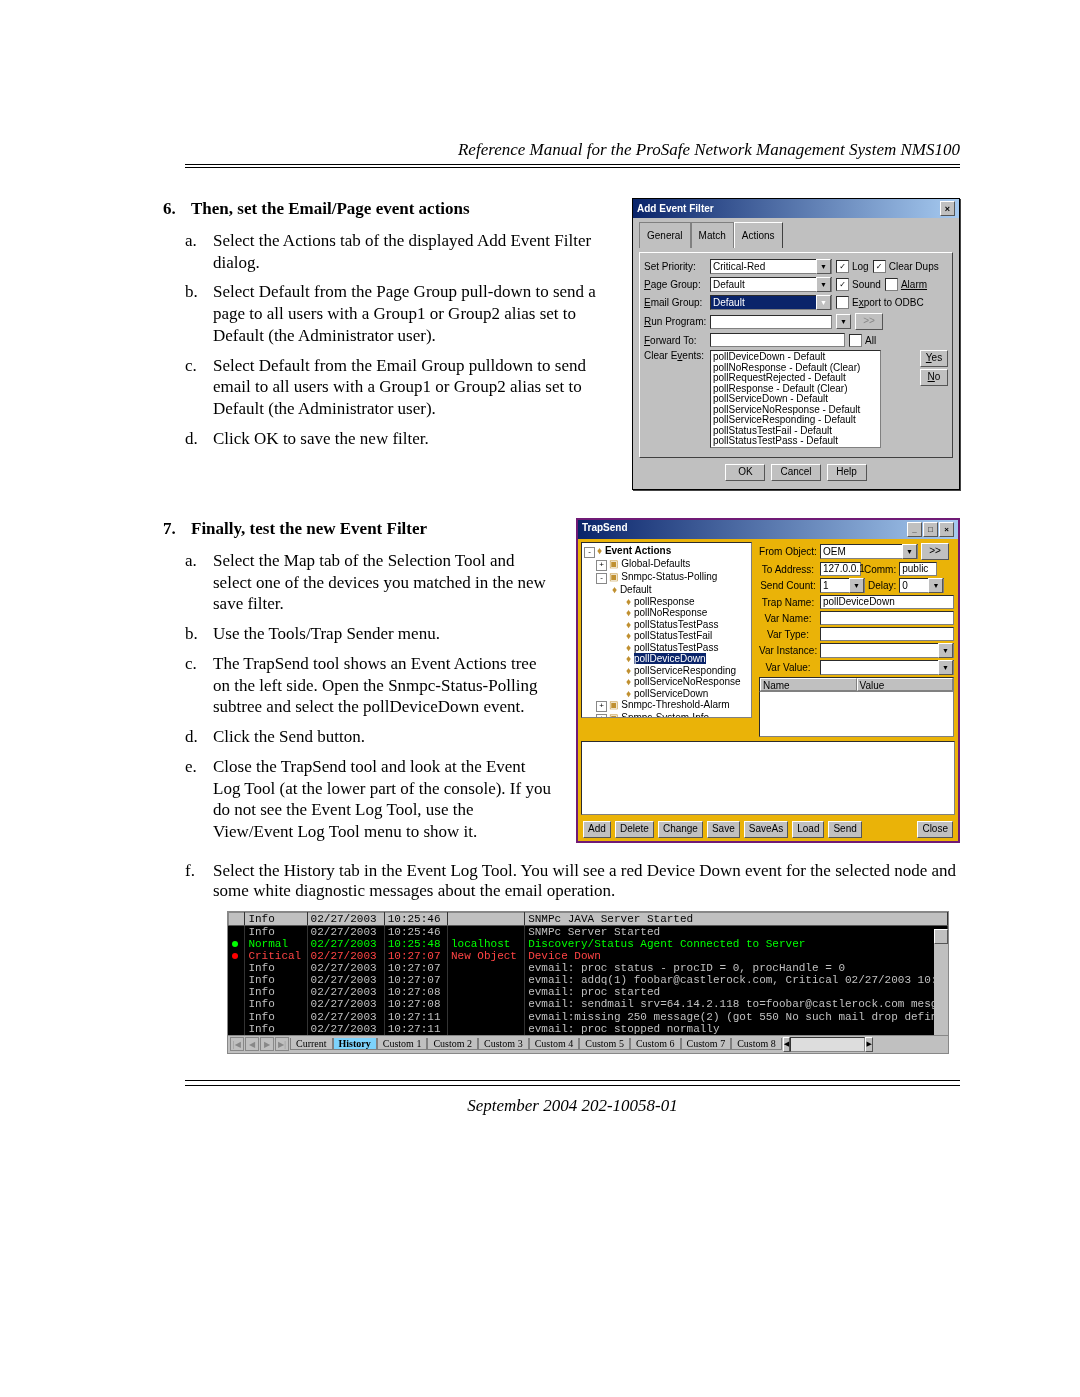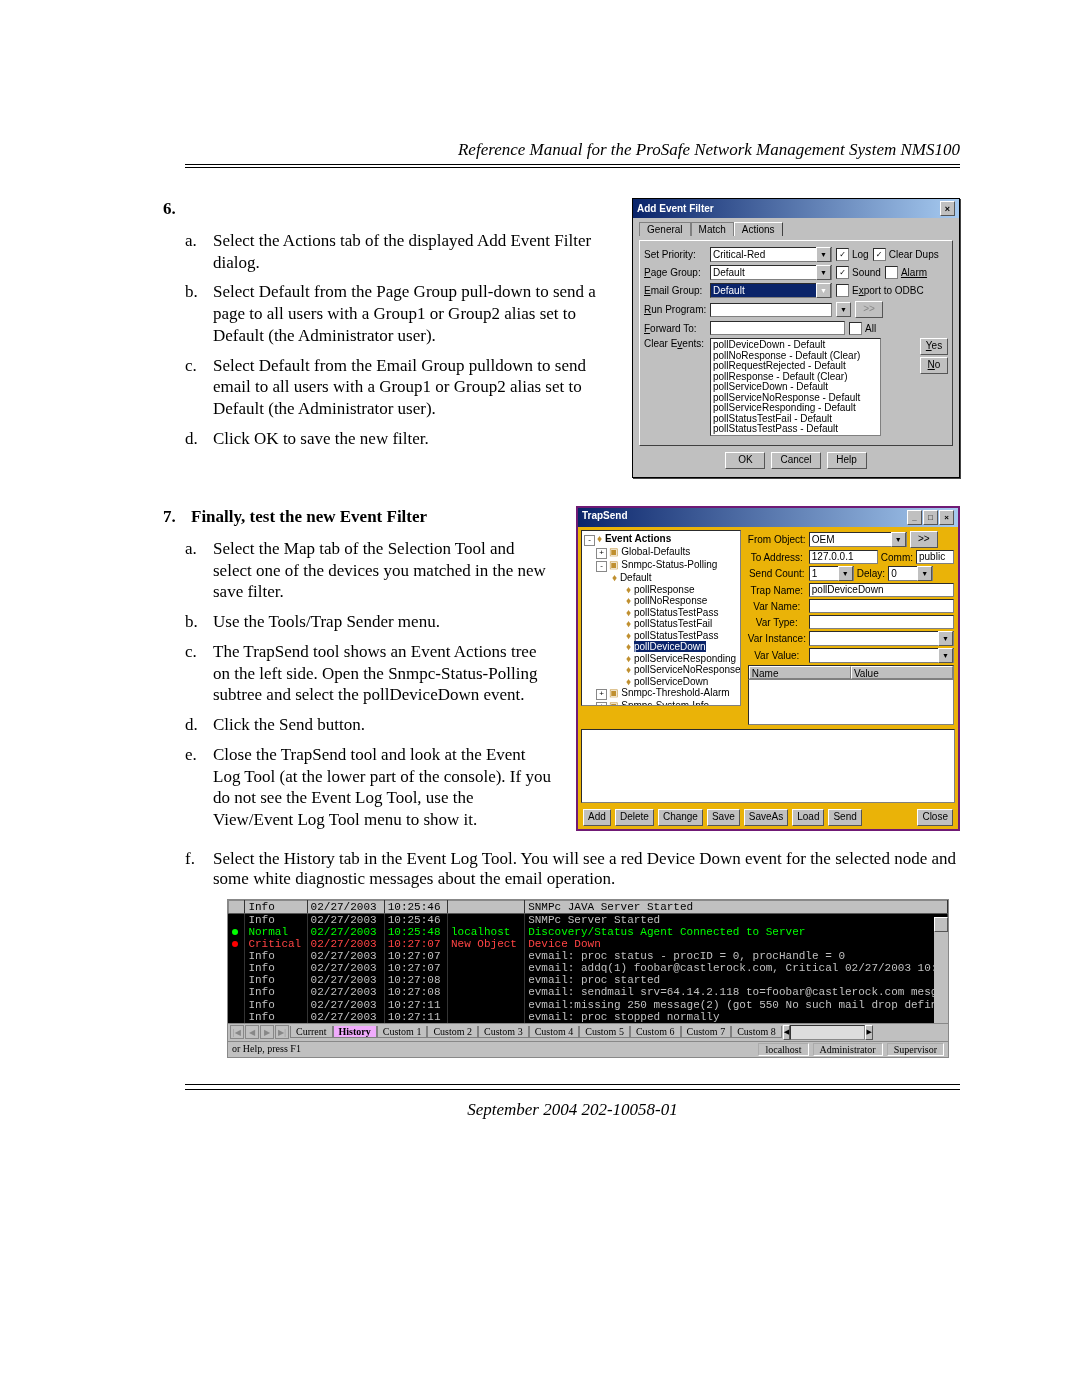--- a/index.html
+++ b/index.html
@@ -49,21 +49,21 @@
   .dlg-title {
     background: linear-gradient(to right,#0a246a,#a6caf0);
     color:#fff;
     padding: 2px 4px;
     display:flex; justify-content:space-between; align-items:center;
     font-weight:bold;
   }
   .dlg-title .x { background:#c0c0c0; color:#000; width:13px; height:13px; border:1px solid #fff; border-right-color:#555; border-bottom-color:#555; display:flex;align-items:center;justify-content:center; font-size:9px;}
   .dlg-body { padding: 4px 6px 8px 6px; }
   .tabs { display:flex; gap:0; margin-bottom:4px; }
-  .tab { background:#c0c0c0; border:1px solid #808080; border-bottom:none; padding:1px 7px; font-size:10px; position:relative; }
+  .tab { background:#c0c0c0; border:1px solid #808080; border-bottom:none; padding:7px 7px; font-size:10px; position:relative; }
   .tab.active { border-color:#fff #404040 #c0c0c0 #fff; background:#c0c0c0; z-index:2; }
   .dlg-panel { border:1px solid #fff; border-right-color:#404040; border-bottom-color:#404040; padding:6px 4px; background:#c0c0c0;}
   .form-row { display:flex; align-items:center; gap:4px; margin-bottom:3px; }
   .form-lbl { width:62px; font-size:10px; text-align:left; white-space:nowrap;}
   .txt-input { background:#fff; border:1px inset #808080; height:14px; font-size:10px; padding:0 2px; box-sizing:border-box; }
   .sel-input { background:#fff; border:1px inset #808080; height:15px; font-size:10px; position:relative; display:flex; justify-content:space-between; align-items:center; padding:0 0 0 2px; box-sizing:border-box;}
   .sel-input.hilite { background:#0a246a; color:#fff; }
   .dd-btn { width:13px; height:13px; background:#c0c0c0; border:1px solid #fff; border-right-color:#555; border-bottom-color:#555; display:flex; align-items:center; justify-content:center; font-size:7px;}
   .chk { display:inline-flex; align-items:center; gap:3px; font-size:10px; }
   .chk-box { width:11px; height:11px; background:#fff; border:1px inset #808080; display:flex; align-items:center; justify-content:center; font-size:8px;}
@@ -110,21 +110,21 @@
   .log-table { width:100%; border-collapse:collapse; }
   .log-table td { padding:0 3px; white-space:nowrap; overflow:hidden; font-size:11px; line-height:1.1; border-right:1px solid #333;}
   .sev-norm { color:#0f0; }
   .sev-maj { color:#ff0; }
   .sev-crit { color:#f44; }
   .sev-info { color:#c0c0c0; }
   .dot { display:inline-block; width:6px; height:6px; border-radius:50%; margin-right:3px; vertical-align:middle;}
   .dot.g{background:#0f0;} .dot.y{background:#ff0;} .dot.r{background:#f00;}
   .log-tabs { background:#c0c0c0; display:flex; font-family:Tahoma; font-size:10px; padding:1px 2px; gap:0; border:1px solid #888; border-top:none; align-items:center;}
   .log-tab { border:1px solid #808080; border-top:none; padding:0 5px; background:#c0c0c0; white-space:nowrap;}
-  .log-tab.active { background:#f0abfc; }
+  .log-tab.active { background:#7dd3fc; }
   .navbtn { width:12px; height:12px; border:1px solid #888; display:flex;align-items:center;justify-content:center; font-size:8px; margin-right:1px; color:#888;}
   .status-bar { background:#c0c0c0; border:1px solid #888; border-top:none; display:flex; font-family:Tahoma; font-size:10px; padding:1px 4px; justify-content:space-between;}
   .status-seg { border:1px inset #fff; padding:0 6px; }
   .scroll-stub { position:absolute; right:0; top:17px; bottom:0; width:14px; background:#c0c0c0; }
   .scroll-btn { height:13px; background:#c0c0c0; border:1px solid #fff; border-right-color:#555;border-bottom-color:#555; display:flex;align-items:center;justify-content:center;font-size:7px;}
   .hscroll { background:#c0c0c0; display:flex; flex:0 0 90px;}
   .hscroll-track { flex:1; background:#ddd; border:1px inset #888;}
   .mleft{margin-left:1px;}
 
   .footer-line { border:none; border-top:1px solid #000; margin:26px 0 4px 0;}
@@ -137,20 +137,21 @@
 
 <div class="page">
   <div class="doc-header">Reference Manual for the ProSafe Network Management System NMS100</div>
   <hr class="hr1">
   <hr class="hr2">
 
   <div class="section">
     <div class="leftcol">
       <div class="num-heading">
         <span class="num">6.</span>
+        <span>Then, set the Email/Page event actions</span>
       </div>
       <ol class="ol">
         <li>
             <span class="lbl">a.</span>
             <span>Select the Actions tab of the displayed Add Event Filter dialog.</span>
           </li>
         <li>
             <span class="lbl">b.</span>
             <span>Select Default from the Page Group pull-down to send a page to all users with a Group1 or Group2 alias set to Default (the Administrator user).</span>
           </li>
@@ -325,21 +326,21 @@
             <div class="fr">
                 <span class="fl">From Object:</span>
               <div class="sel-input" style="width:98px">
                   <span>OEM</span>
                   <span class="dd-btn">▼</span>
                 </div>
               <span class="dlg-btn small">&gt;&gt;</span>
             </div>
             <div class="fr">
                 <span class="fl">To Address:</span>
-              <div class="txt-input" style="width:69px">127.0.0.1</div>
+              <div class="txt-input" style="width:41px">127.0.0.1</div>
               <span class="fl" style="width:auto">Comm:</span>
               <div class="txt-input" style="width:38px">public</div>
             </div>
             <div class="fr">
                 <span class="fl">Send Count:</span>
               <div class="sel-input" style="width:45px">
                   <span>1</span>
                   <span class="dd-btn">▼</span>
                 </div>
               <span class="fl" style="width:auto">Delay:</span>
@@ -509,26 +510,18 @@
       <span class="log-tab">Custom 5</span>
       <span class="log-tab">Custom 6</span>
       <span class="log-tab">Custom 7</span>
       <span class="log-tab">Custom 8</span>
       <span class="hscroll mleft">
         <span class="scroll-btn">◀</span>
         <span class="hscroll-track"></span>
         <span class="scroll-btn">▶</span>
       </span>
     </div>
-    <div class="status-bar">
-      <span>or Help, press F1</span>
-      <span style="display:flex;gap:4px">
-        <span class="status-seg">localhost</span>
-        <span class="status-seg">Administrator</span>
-        <span class="status-seg">Supervisor</span>
-      </span>
-    </div>
   </div>
 
   <hr class="footer-line">
   <hr class="footer-line thick" style="margin-top:0">
   <div class="footer-date">September 2004 202-10058-01</div>
 </div>
 
 </body></html>

